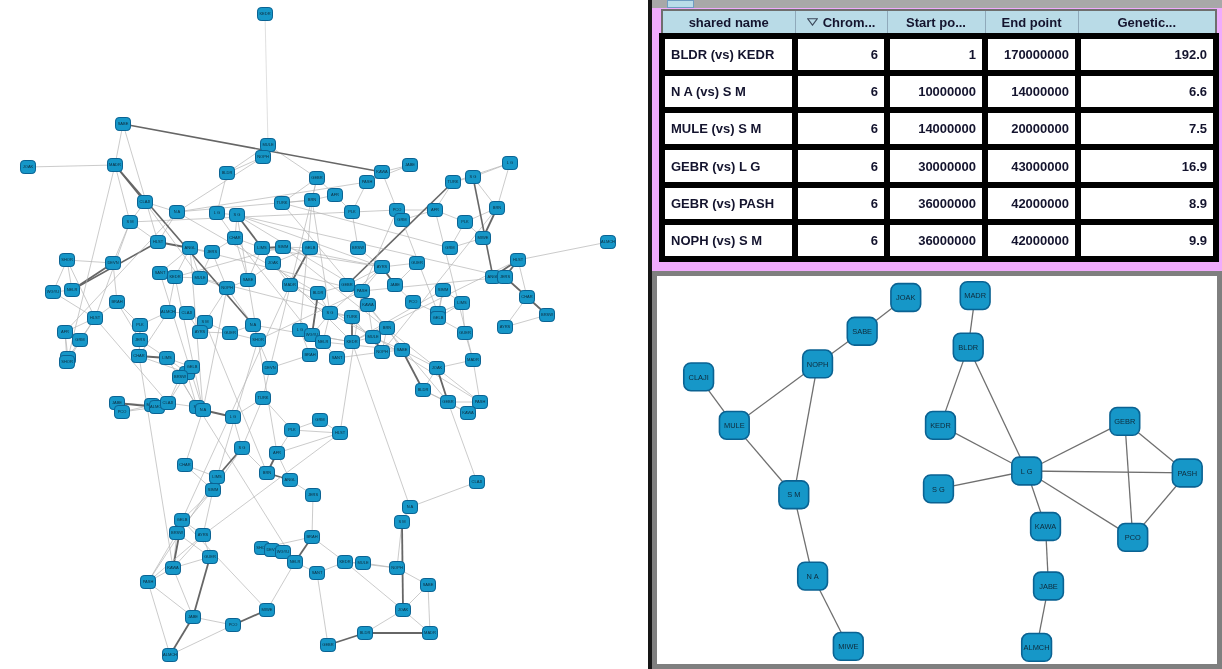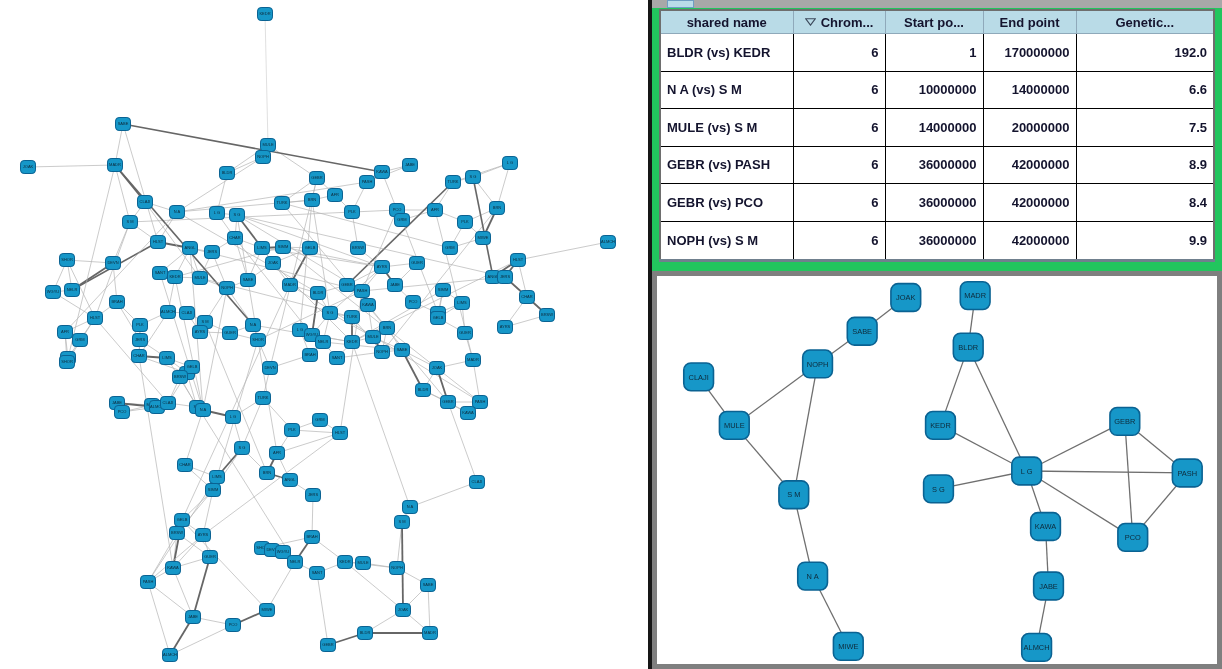--- a/index.html
+++ b/index.html
@@ -1,27 +1,27 @@
 <!DOCTYPE html>
 <html><head>
 <meta charset="utf-8">
 <style>
   html,body{margin:0;padding:0;background:#ffffff;width:1222px;height:669px;overflow:hidden;
     font-family:"Liberation Sans","DejaVu Sans",sans-serif;}
   .panel{position:absolute;}
   #left-panel{left:0;top:0;width:648px;height:669px;background:#ffffff;}
   #v-divider{left:648px;top:0;width:4px;height:669px;background:#161616;}
-  #top-right{left:652px;top:0;width:570px;height:328px;background:#22c55e;}
+  #top-right{left:652px;top:0;width:570px;height:328px;background:#f0abfc;}
   #top-strip{position:absolute;left:0;top:0;width:570px;height:8px;background:#a8a8a8;}
   #mini-tab{position:absolute;left:15px;top:0;width:27px;height:8px;background:#b9dce9;border:1px solid #6f9dc2;box-sizing:border-box;}
   #attr-table{position:absolute;left:7px;top:9px;width:554px;height:253px;border-collapse:collapse;table-layout:fixed;
     border:2px solid #6e6e6e;border-bottom:3px solid #70808e;font-size:13px;color:#14142e;font-weight:600;}
   #attr-table th{background:#b9dbe7;border:1px solid #8fa9ba;border-top:1px solid #aebfc9;height:22px;
     font-weight:600;text-align:center;padding:0 4px;white-space:nowrap;overflow:hidden;}
-  #attr-table td{border:1px solid #000000;background:#ffffff;height:22px;padding:0 6px;white-space:nowrap;overflow:hidden;}
+  #attr-table td{border:6px solid #000000;background:#ffffff;height:22px;padding:0 6px;white-space:nowrap;overflow:hidden;}
   #attr-table td.al{text-align:left;}
   #attr-table td.ar{text-align:right;}
   .c0{width:133px}.c1{width:92px}.c2{width:98px}.c3{width:93px}.c4{width:138px}
   .th-flex{display:flex;align-items:center;justify-content:center;gap:5px;}
   #bottom-right{left:652px;top:271px;width:570px;height:398px;background:#ffffff;border:5px solid #7f7f7f;box-sizing:border-box;}
   svg{display:block;}
   text{font-family:"Liberation Sans","DejaVu Sans",sans-serif;}
 </style>
 </head>
 <body>
@@ -1043,32 +1043,32 @@
           <td class="ar">6.6</td>
         </tr>
         <tr>
           <td class="al">MULE (vs) S M</td>
           <td class="ar">6</td>
           <td class="ar">14000000</td>
           <td class="ar">20000000</td>
           <td class="ar">7.5</td>
         </tr>
         <tr>
+          <td class="al">GEBR (vs) L G</td>
+          <td class="ar">6</td>
+          <td class="ar">30000000</td>
+          <td class="ar">43000000</td>
+          <td class="ar">16.9</td>
+        </tr>
+        <tr>
           <td class="al">GEBR (vs) PASH</td>
           <td class="ar">6</td>
           <td class="ar">36000000</td>
           <td class="ar">42000000</td>
           <td class="ar">8.9</td>
-        </tr>
-        <tr>
-          <td class="al">GEBR (vs) PCO</td>
-          <td class="ar">6</td>
-          <td class="ar">36000000</td>
-          <td class="ar">42000000</td>
-          <td class="ar">8.4</td>
         </tr>
         <tr>
           <td class="al">NOPH (vs) S M</td>
           <td class="ar">6</td>
           <td class="ar">36000000</td>
           <td class="ar">42000000</td>
           <td class="ar">9.9</td>
         </tr>
       </tbody>
   </table>

